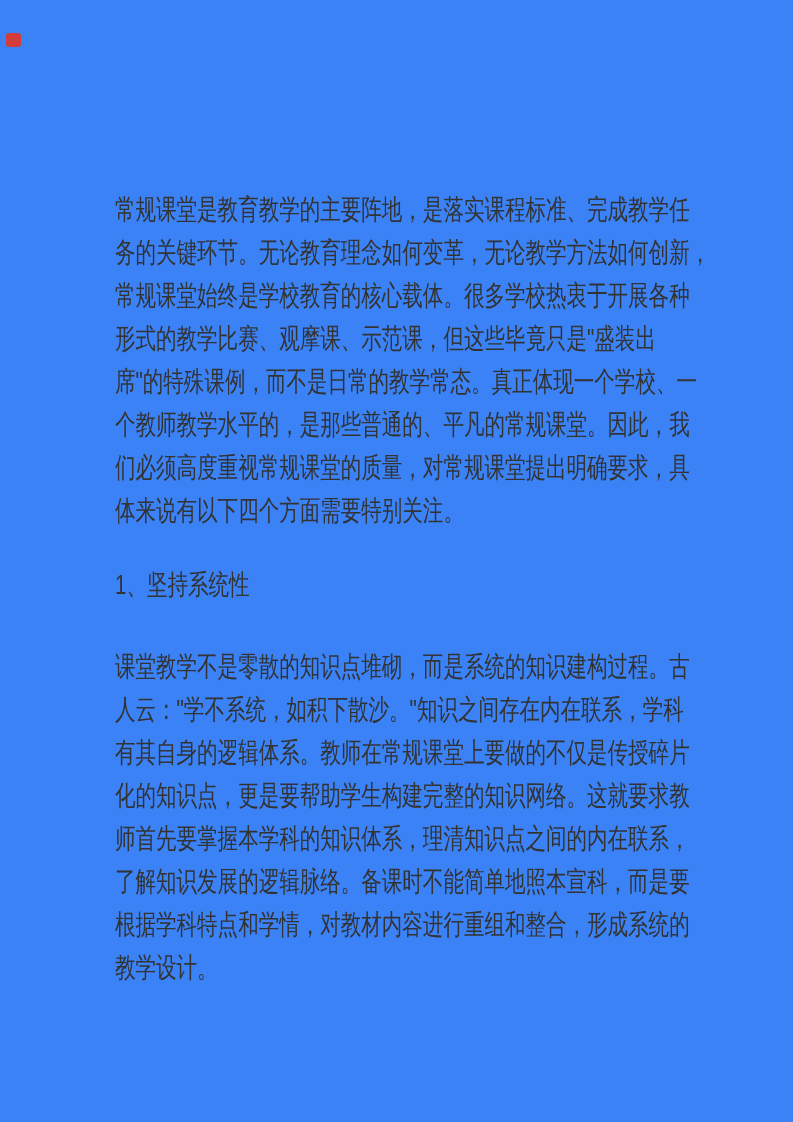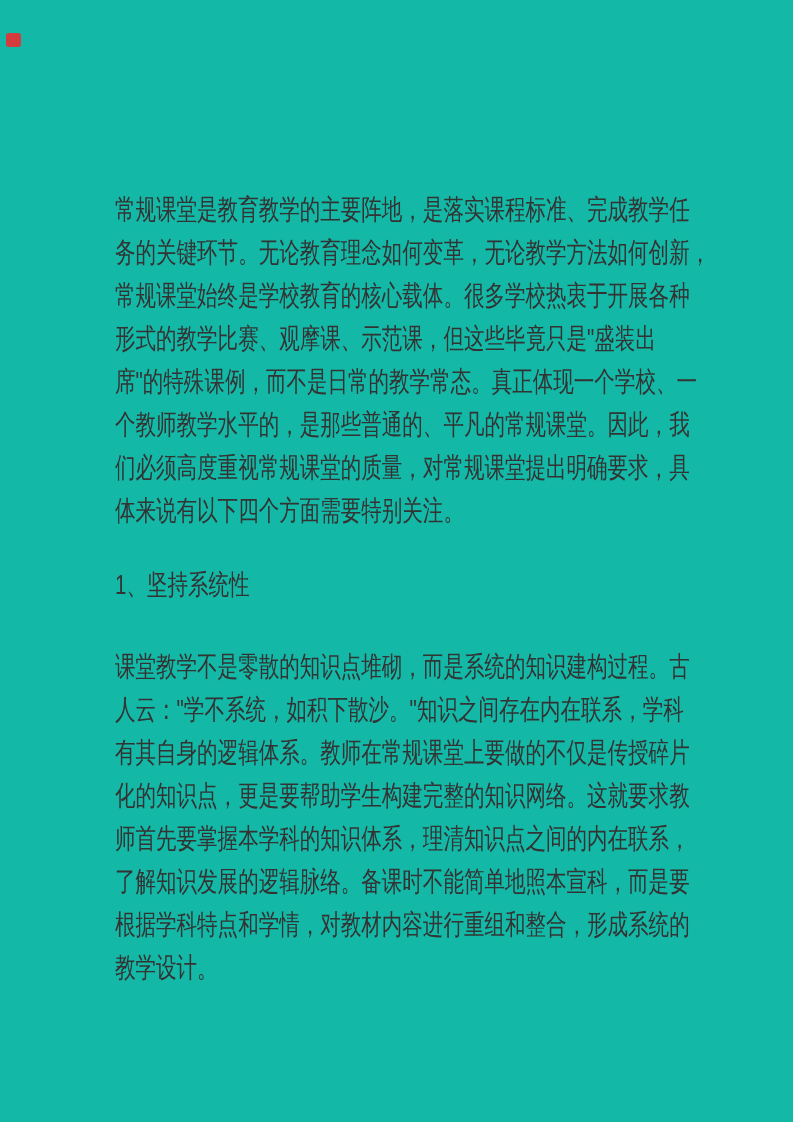--- a/index.html
+++ b/index.html
@@ -42,21 +42,21 @@
     transform-origin: 0 0;
     letter-spacing: 0;
   }
   .intro   { margin-top: 188px; }
   .heading { margin-top: 31px; }
   .section-body { margin-top: 39px; }
 </style>
 </head>
 <body>
 
-<div class="page" style="background: #14b8a6; color: rgb(51, 51, 51);">
+<div class="page" style="background: #3b82f6; color: rgb(51, 51, 51);">
   <span class="marker" style="background: rgb(210, 60, 60);"></span>
   <article class="article">
     <p class="para intro">常规课堂是教育教学的主要阵地，是落实课程标准、完成教学任
 务的关键环节。无论教育理念如何变革，无论教学方法如何创新，
 常规课堂始终是学校教育的核心载体。很多学校热衷于开展各种
 形式的教学比赛、观摩课、示范课，但这些毕竟只是"盛装出
 席"的特殊课例，而不是日常的教学常态。真正体现一个学校、一
 个教师教学水平的，是那些普通的、平凡的常规课堂。因此，我
 们必须高度重视常规课堂的质量，对常规课堂提出明确要求，具
 体来说有以下四个方面需要特别关注。</p>

